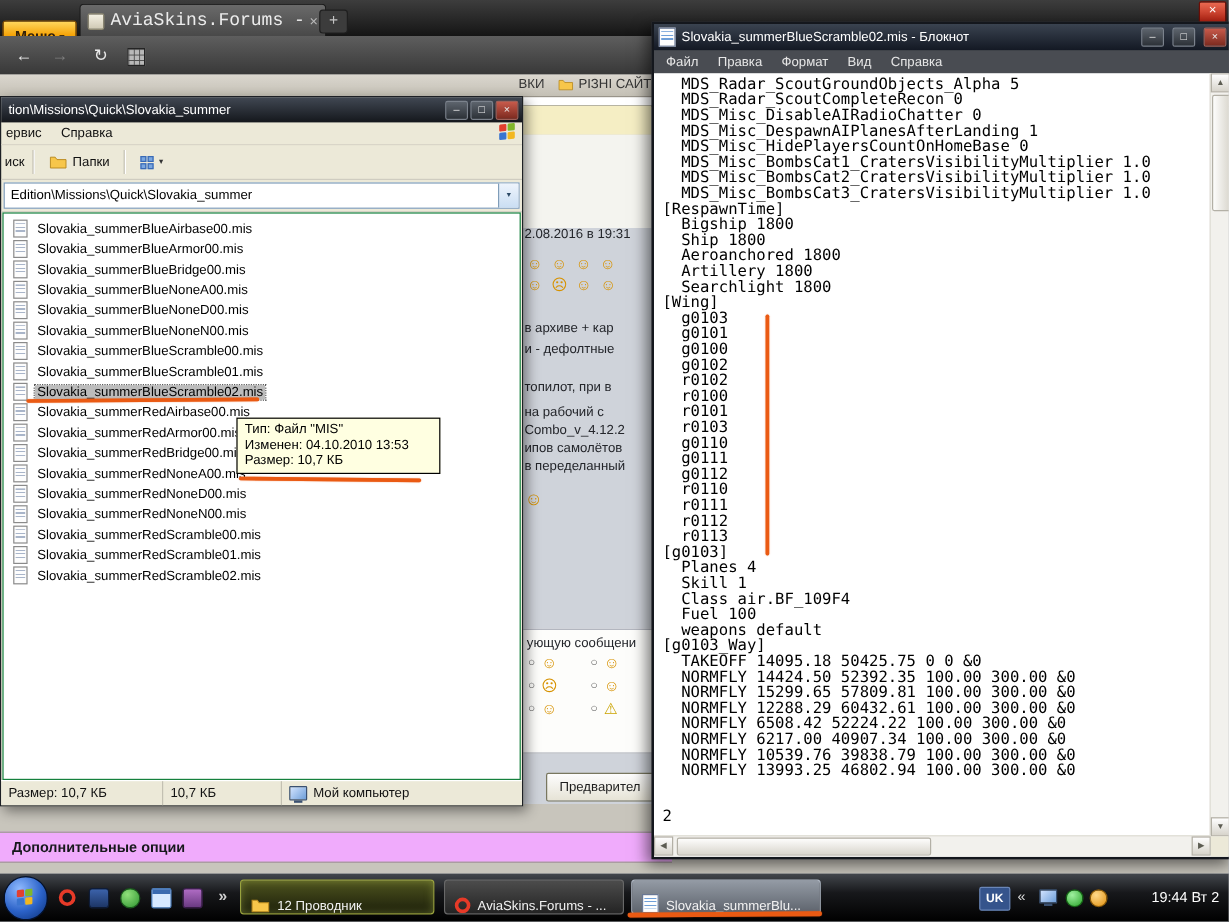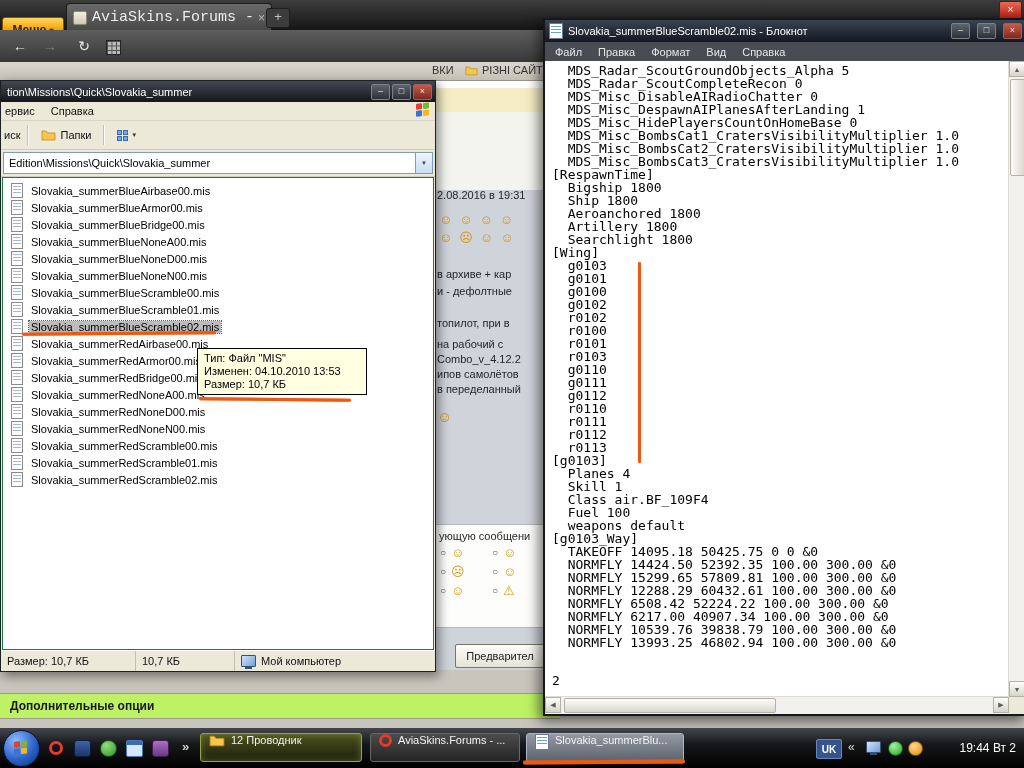--- a/index.html
+++ b/index.html
@@ -43,21 +43,21 @@
   .smile-row{display:flex;gap:7px;margin-bottom:5px;}
   .smi{color:#d79200;font-size:13px;line-height:13px;}
   .opt-panel{left:433px;top:524px;width:110px;height:102px;background:#fdfdfb;border:1px solid #b3b6bf;z-index:3;}
   .opt-head{font-size:11px;color:#24262b;padding:5px 0 4px 5px;white-space:nowrap;overflow:hidden;}
   .opt-grid{display:grid;grid-template-columns:1fr 1fr;row-gap:6px;padding-left:6px;}
   .opt-cell{display:flex;align-items:center;gap:5px;}
   .radio{font-size:10px;color:#555;}
   .xp-btn{background:linear-gradient(#fdfdfd,#e6e3d6);border:1px solid #79775f;border-radius:2px;
     font-size:11px;color:#1d1d1d;display:flex;align-items:center;justify-content:center;overflow:hidden;white-space:nowrap;z-index:3;}
   .band-gray{left:0;top:670px;width:1024px;height:58px;background:#c8c5bc;z-index:2;}
-  .options-bar{left:0;top:693px;width:560px;height:24px;background:#bef264;border-top:1px solid #9b988e;
+  .options-bar{left:0;top:693px;width:560px;height:24px;background:#f0abfc;border-top:1px solid #9b988e;
     border-bottom:1px solid #9b988e;display:flex;align-items:center;z-index:3;}
   .options-bar span{font-size:12px;color:#17181c;padding-left:10px;font-weight:bold;}
 
   
   .explorer{left:0;top:80px;width:434px;height:590px;background:#ece9d8;border:1px solid #1d2025;
     box-shadow:3px 4px 10px rgba(0,0,0,.45);display:flex;flex-direction:column;z-index:10;}
   .ex-title{height:21px;background:linear-gradient(#414853,#14171c);color:#fff;display:flex;align-items:center;
     padding:0 3px 0 6px;font-size:11px;font-weight:normal;flex:none;}
   .ex-title-text{flex:1;white-space:nowrap;overflow:hidden;}
   .tb-btn{width:17px;height:14px;margin-left:2px;background:linear-gradient(#5d646d,#2c3137);border:1px solid #7b828c;
@@ -140,21 +140,21 @@
   .start-orb{position:absolute;left:3px;top:2px;width:35px;height:35px;border-radius:50%;border:1px solid #04112b;
     background:radial-gradient(circle at 35% 28%,#8fbaff,#2b62c8 55%,#0b2f75);display:flex;align-items:center;justify-content:center;}
   .ql{position:absolute;top:9px;width:20px;height:22px;display:flex;align-items:center;justify-content:center;}
   .opera-ring{width:14px;height:14px;box-sizing:border-box;border:3px solid #e63a28;border-radius:50%;}
   .ql-sq1{width:15px;height:15px;border-radius:3px;background:linear-gradient(#3c63ab,#1d3666);border:1px solid #0e1c38;}
   .ql-c1{width:15px;height:15px;border-radius:50%;background:radial-gradient(circle at 35% 30%,#8fe07a,#2f9430);border:1px solid #1a5a1c;}
   .ql-win{width:15px;height:15px;border-radius:2px;background:#d6e8ff;border:1px solid #4a7ab5;position:relative;}
   .ql-win::before{content:"";position:absolute;left:0;right:0;top:0;height:4px;background:#3a6ab0;}
   .ql-sq2{width:15px;height:15px;border-radius:3px;background:linear-gradient(#b06cc4,#6a3a82);border:1px solid #3c1f4d;}
   .ql-chev{position:absolute;left:182px;top:11px;color:#cfcfcf;font-size:13px;font-weight:bold;}
-  .task-btn{position:absolute;top:5px;height:29px;border-radius:3px;display:flex;align-items:flex-start;gap:6px;
+  .task-btn{position:absolute;top:5px;height:29px;border-radius:3px;display:flex;align-items:flex-end;gap:6px;
     padding:0 8px;font-size:11px;color:#f2f2f2;white-space:nowrap;overflow:hidden;box-sizing:border-box;}
   #tbtn1{left:200px;width:162px;background:linear-gradient(#4d531e,#1c1f0b);border:1px solid #99a23e;box-shadow:inset 0 0 7px rgba(196,210,90,.35);}
   #tbtn2{left:370px;width:150px;background:linear-gradient(#4c4c4c,#242424);border:1px solid #686868;}
   #tbtn3{left:526px;width:158px;background:linear-gradient(#939aa4,#5d636c);border:1px solid #aeb6c2;}
   .folder-svg{flex:none;}
   .tray-lang{position:absolute;left:816px;top:11px;width:24px;height:18px;background:#35548c;border:1px solid #6a86b8;
     border-radius:2px;color:#fff;font-size:10px;font-weight:bold;display:flex;align-items:center;justify-content:center;}
   .tray-chev{position:absolute;left:848px;top:12px;color:#dcdcdc;font-size:12px;}
   .tray-ic{position:absolute;top:13px;}
   #tray1{left:866px;}

